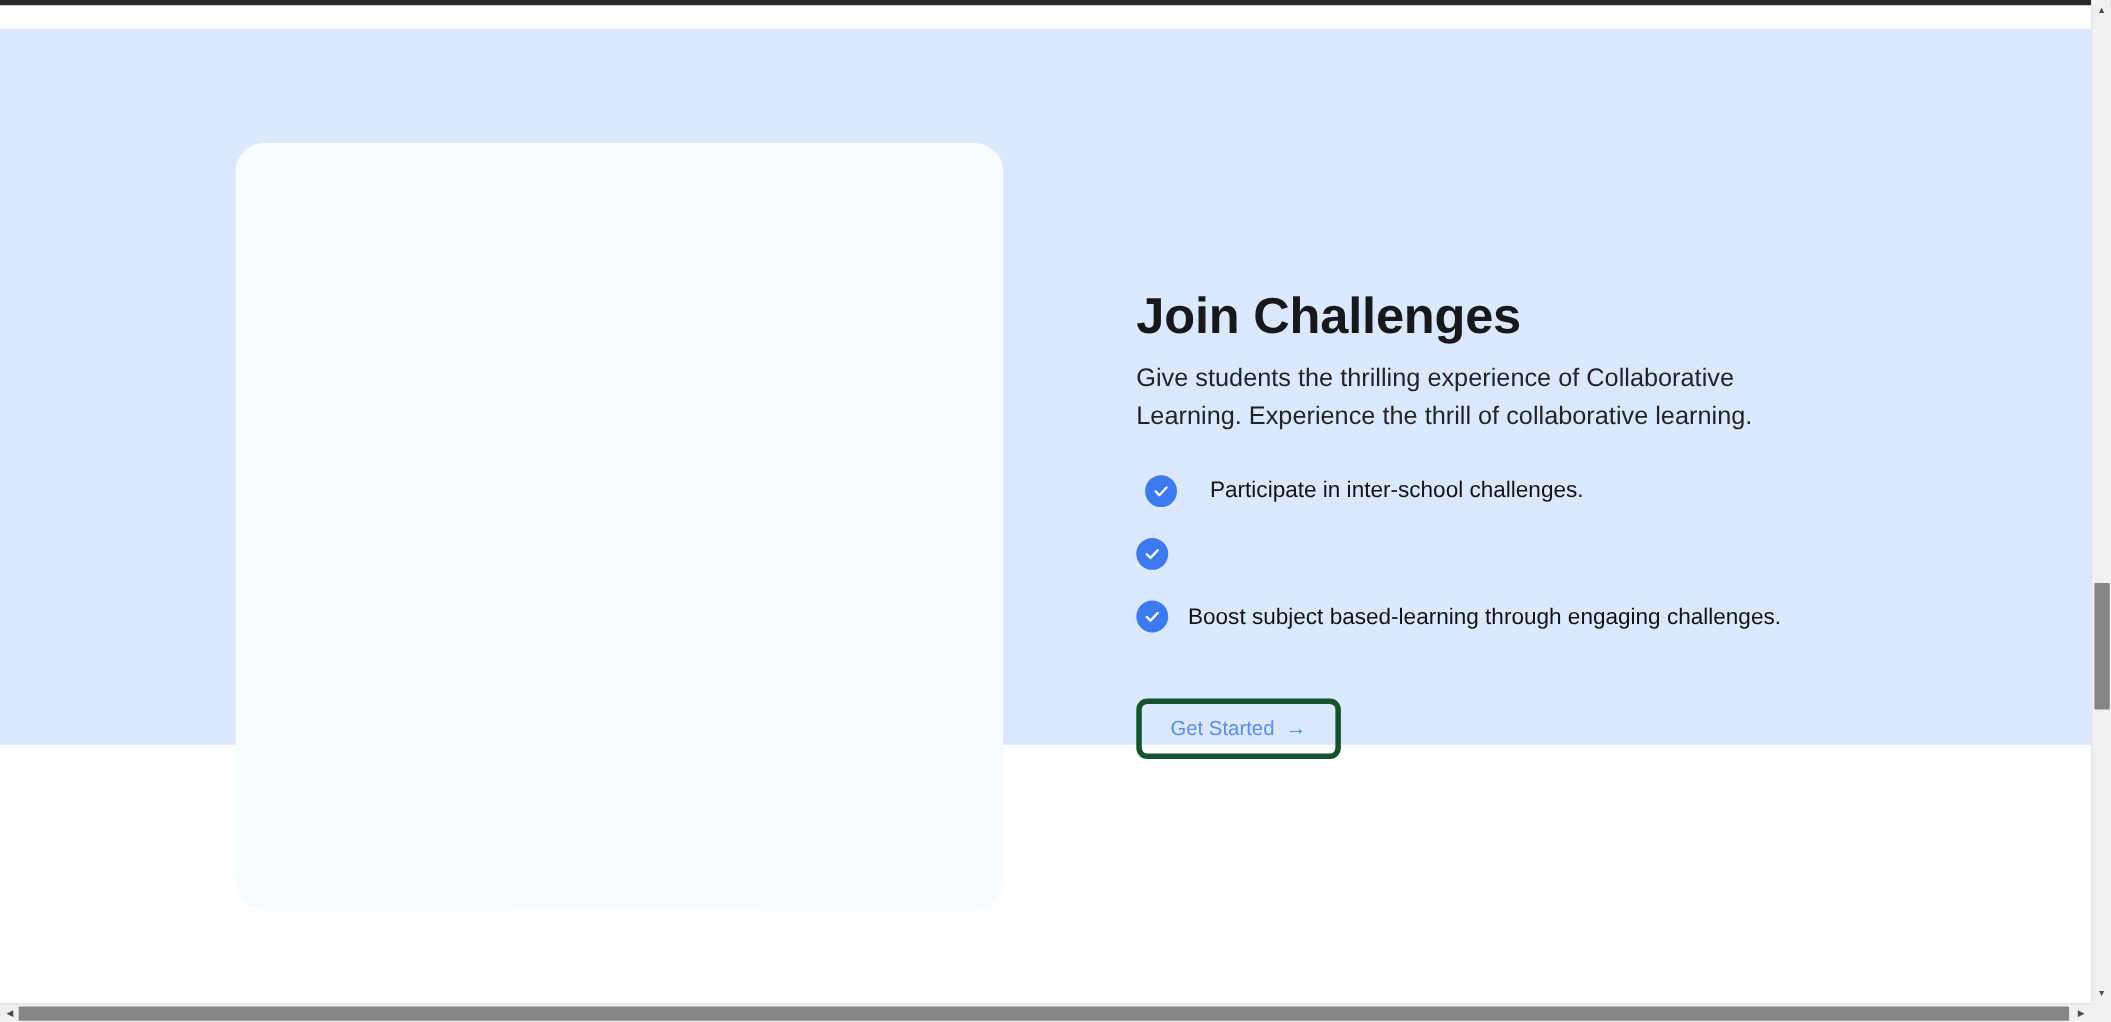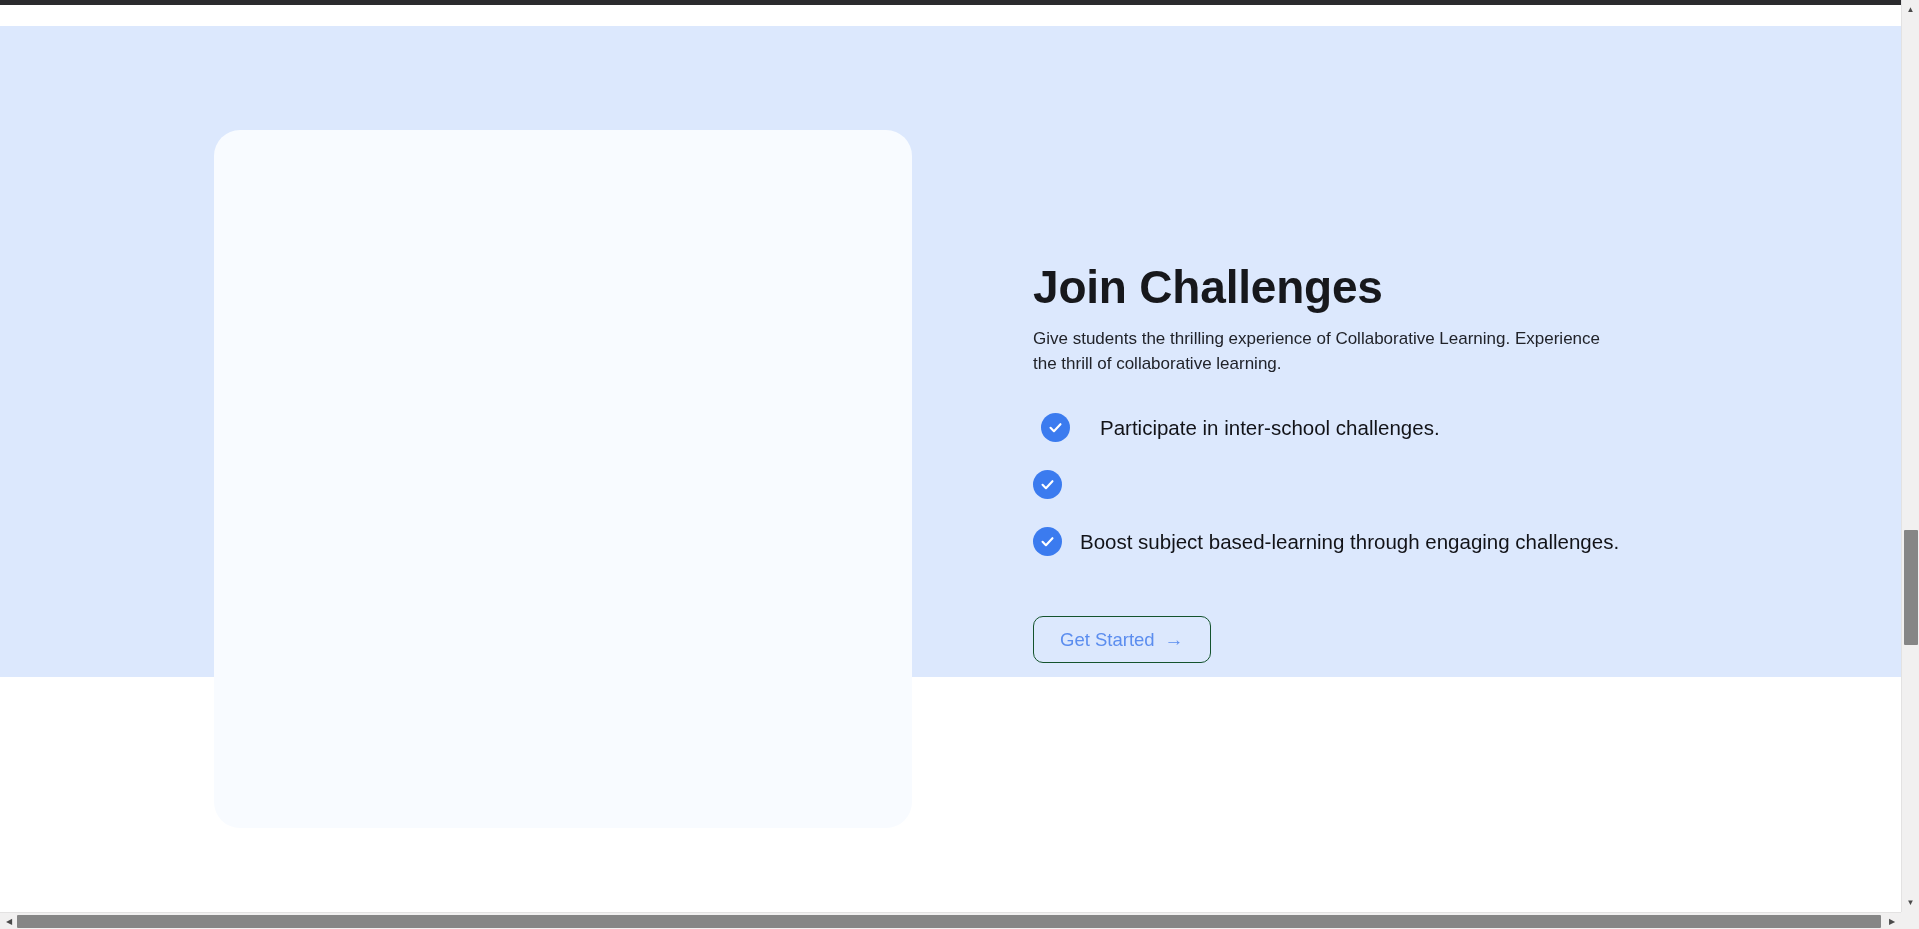--- a/index.html
+++ b/index.html
@@ -69,21 +69,21 @@
   .hero-heading {
     font-size: 46px;
     font-weight: 600;
     line-height: 1.12;
     color: #17181c;
     letter-spacing: -0.2px;
     margin-bottom: 12px;
   }
 
   .hero-paragraph {
-    font-size: 17px;
+    font-size: 23px;
     line-height: 1.52;
     color: #21232a;
     width: 570px;
     margin-bottom: 36px;
   }
 
   
   .feature-list {
     list-style: none;
     margin-bottom: 30px;
@@ -121,21 +121,21 @@
   .feature-item.indent-first .feature-text { padding-left: 12px; }
 
   
   .cta-button {
     display: inline-flex;
     align-items: flex-end;
     gap: 10px;
     margin-top: 30px;
     padding: 13px 26px;
     background: transparent;
-    border: 1px solid #14532d;
+    border: 5px solid #14532d;
     border-radius: 10px;
     color: #5b8def;
     font-family: "Liberation Sans", sans-serif;
     font-size: 18.5px;
     line-height: 1;
     cursor: pointer;
   }
   .cta-arrow {
     font-size: 19px;
     line-height: 1;

